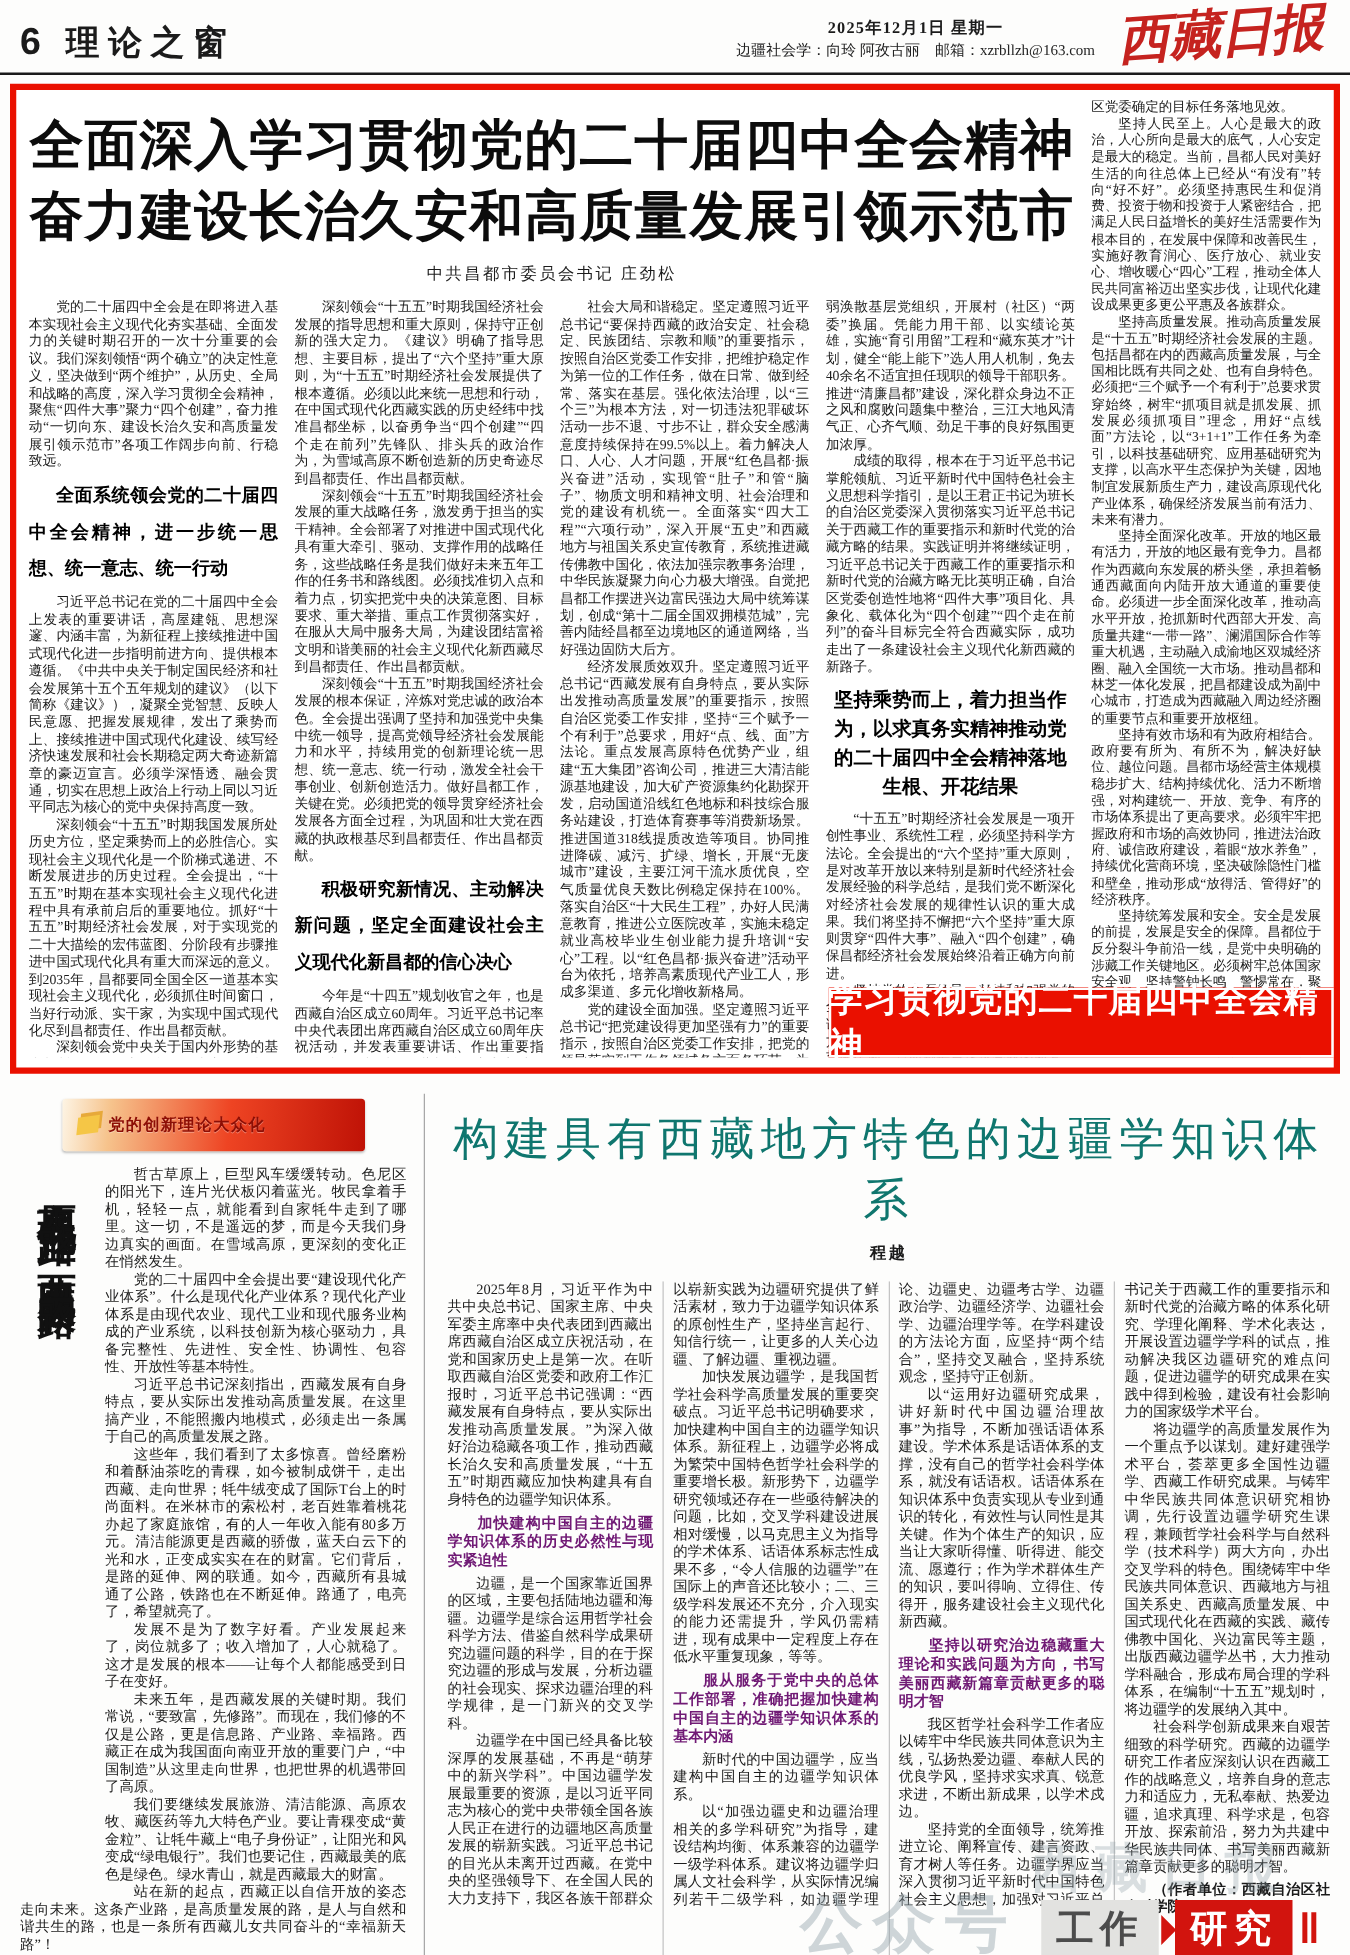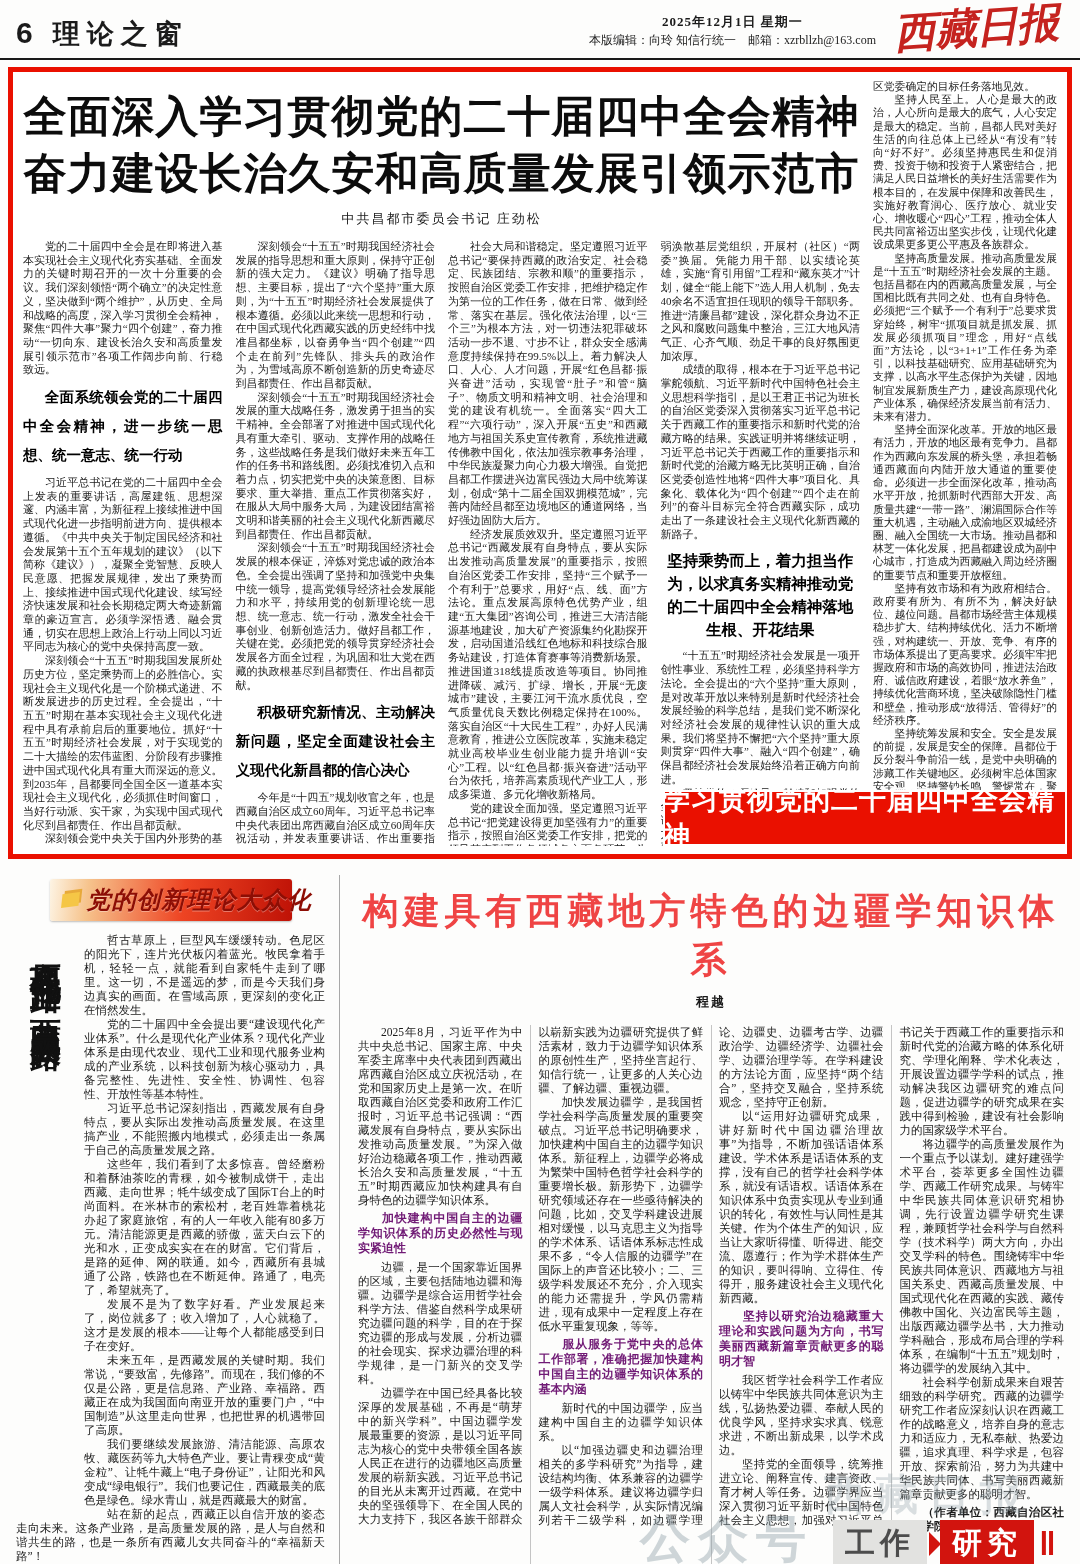--- a/index.html
+++ b/index.html
@@ -44,29 +44,29 @@
   
   .bottom{display:flex;margin:16px 8px 0 8px;height:700px;position:relative;}
   .sidebar{width:332px;flex:none;box-sizing:border-box;padding:2px 14px 0 8px;
            border-right:1px solid #a8a8a8;font-size:11.5px;line-height:14px;text-align:justify;overflow:hidden;}
   .badge{width:242px;height:42px;margin:2px auto 12px auto;border-radius:3px;
          background:linear-gradient(96deg,#fdf4e4 0%,#f6c38c 16%,#ee4423 55%,#bf1206 100%);
          display:flex;align-items:center;gap:8px;padding:0 12px;box-sizing:border-box;
          box-shadow:0 1px 2px rgba(0,0,0,.25);}
   .badge-icon{width:17px;height:14px;background:#f5c646;transform:skew(-14deg) rotate(-8deg);
               box-shadow:2px -3px 0 #e7a93a;flex:none;}
-  .badge-text{font-family:"Liberation Sans","DejaVu Sans",sans-serif;font-weight:900;font-style:italic;
-              font-size:24px;color:#8d0e05;letter-spacing:1px;text-shadow:0 1px 0 rgba(255,255,255,.35);white-space:nowrap;}
+  .badge-text{font-family:"Liberation Sans","DejaVu Sans",sans-serif;font-weight:900;
+              font-size:13px;color:#8d0e05;letter-spacing:1px;text-shadow:0 1px 0 rgba(255,255,255,.35);white-space:nowrap;}
   .vtitle{float:left;writing-mode:vertical-rl;text-orientation:upright;
           font-size:31px;font-weight:700;letter-spacing:3px;line-height:58px;
           height:575px;margin:4px 10px 4px 0;color:#111;}
   .sidebar p{margin:0;text-indent:2em;}
 
   .amain{flex:1;min-width:0;position:relative;padding:0 8px 0 18px;}
-  .atitle{text-align:center;font-size:36px;font-weight:700;letter-spacing:5px;margin:12px 0 8px 0;color:#ef4444;}
+  .atitle{text-align:center;font-size:36px;font-weight:400;letter-spacing:5px;margin:12px 0 8px 0;color:#0f766e;}
   .author{text-align:center;font-size:13px;font-weight:bold;margin-bottom:14px;letter-spacing:2px;}
   .acols{column-count:4;column-gap:16px;column-rule:1px solid #c4c4c4;height:560px;overflow:hidden;
          font-size:11.5px;line-height:14px;text-align:justify;}
   .acols p{margin:0;text-indent:2em;}
   .acols p.sub{font-family:"Liberation Sans","DejaVu Sans",sans-serif;font-weight:bold;
                font-size:12px;line-height:15px;margin:4px 0;color:#701a75;}
   .acols p.unit{font-weight:bold;text-indent:2em;margin-top:4px;}
 
   .wm{position:absolute;font-family:"Liberation Sans","DejaVu Sans",sans-serif;font-weight:700;
       color:#8fa0a8;opacity:.42;pointer-events:none;}
@@ -85,21 +85,21 @@
 
 <div class="hdr">
   <div class="hdr-left">
     <span class="pgnum">6</span>
     <span class="secname">理论之窗</span>
   </div>
   <div class="hdr-right">
     <div class="hdr-meta">
       <div class="hdr-date">2025年12月1日 星期一</div>
       <div class="hdr-ed">
-        <span>本版编辑：向玲 知信行统一</span>
+        <span>边疆社会学：向玲 阿孜古丽</span>
         &nbsp;&nbsp;
         <span>邮箱：xzrbllzh@163.com</span>
       </div>
     </div>
     <div class="masthead">西藏日报</div>
   </div>
 </div>
 
 <div class="redbox">
   <div class="lead-left">

